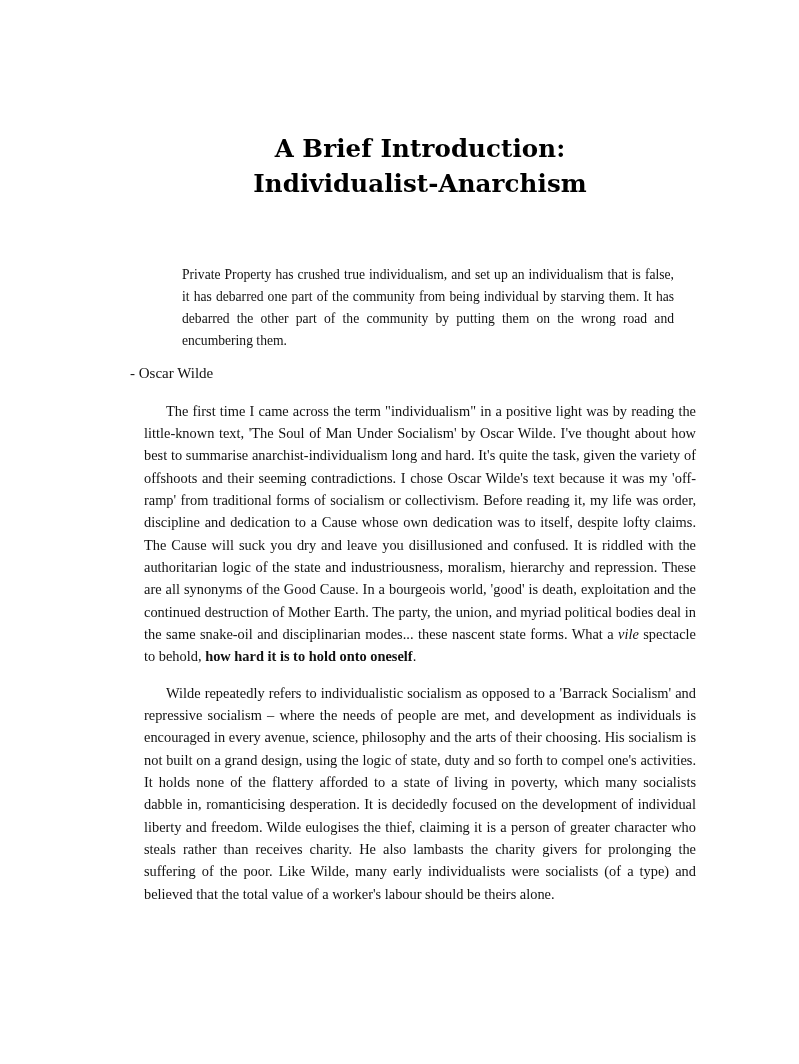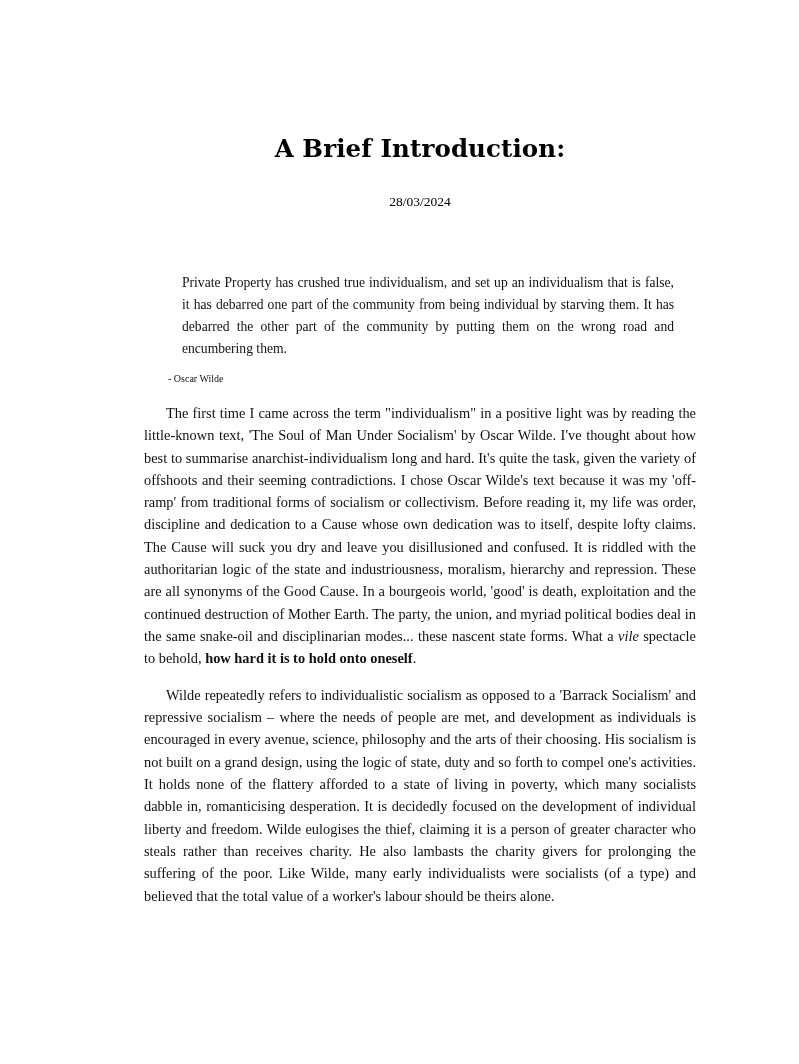--- a/index.html
+++ b/index.html
@@ -59,22 +59,21 @@
     margin-top: 62px;
     margin-left: 52px;
     margin-right: 36px;
     font-size: 13.6px;
     line-height: 1.62;
     text-align: justify;
     color: #111111;
   }
   .quote-attrib {
     margin-top: 13px;
-    margin-left: 38px;
-    font-size: 10px;
+    font-size: 15px;
     color: #111111;
   }
   .body-text {
     margin-top: 18px;
     font-size: 14.4px;
     line-height: 1.55;
     text-align: justify;
     color: #111111;
     hyphens: auto;
   }
@@ -94,25 +93,25 @@
 </style>
 </head>
 <body>
 
 <div class="page">
   <div class="content">
 
     <div class="title-block">
       <div class="doc-title">
         <span>A Brief Introduction:</span>
+        <span class="line2">Individualist-Anarchism</span>
       </div>
     </div>
 
 
-    <div class="date">28/03/2024</div>
 
     <div class="quote-block">Private Property has crushed true individualism, and set up an individualism that is false, it has debarred one part of the community from being individual by starving them. It has debarred the other part of the community by putting them on the wrong road and encumbering them.</div>
 
     <div class="quote-attrib">- Oscar Wilde</div>
 
     <div class="body-text">
       <p><span>The first time I came across the term "individualism" in a positive light was by reading the little-known text, 'The Soul of Man Under Socialism' by Oscar Wilde. I've thought about how best to summarise anarchist-individualism long and hard. It's quite the task, given the variety of offshoots and their seeming contradictions. I chose Oscar Wilde's text because it was my 'off-ramp' from traditional forms of socialism or collectivism. Before reading it, my life was order, discipline and dedication to a Cause whose own dedication was to itself, despite lofty claims. The Cause will suck you dry and leave you disillusioned and confused. It is riddled with the authoritarian logic of the state and industriousness, moralism, hierarchy and repression. These are all synonyms of the Good Cause. In a bourgeois world, 'good' is death, exploitation and the continued destruction of Mother Earth. The party, the union, and myriad political bodies deal in the same snake-oil and disciplinarian modes... these nascent state forms. What a </span><span class="italic">vile</span><span> spectacle to behold, </span><span class="bold">how hard it is to hold onto oneself</span><span>.</span></p>
       <p>Wilde repeatedly refers to individualistic socialism as opposed to a 'Barrack Socialism' and repressive socialism – where the needs of people are met, and development as individuals is encouraged in every avenue, science, philosophy and the arts of their choosing. His socialism is not built on a grand design, using the logic of state, duty and so forth to compel one's activities. It holds none of the flattery afforded to a state of living in poverty, which many socialists dabble in, romanticising desperation. It is decidedly focused on the development of individual liberty and freedom. Wilde eulogises the thief, claiming it is a person of greater character who steals rather than receives charity. He also lambasts the charity givers for prolonging the suffering of the poor. Like Wilde, many early individualists were socialists (of a type) and believed that the total value of a worker's labour should be theirs alone.</p>
     </div>
 

